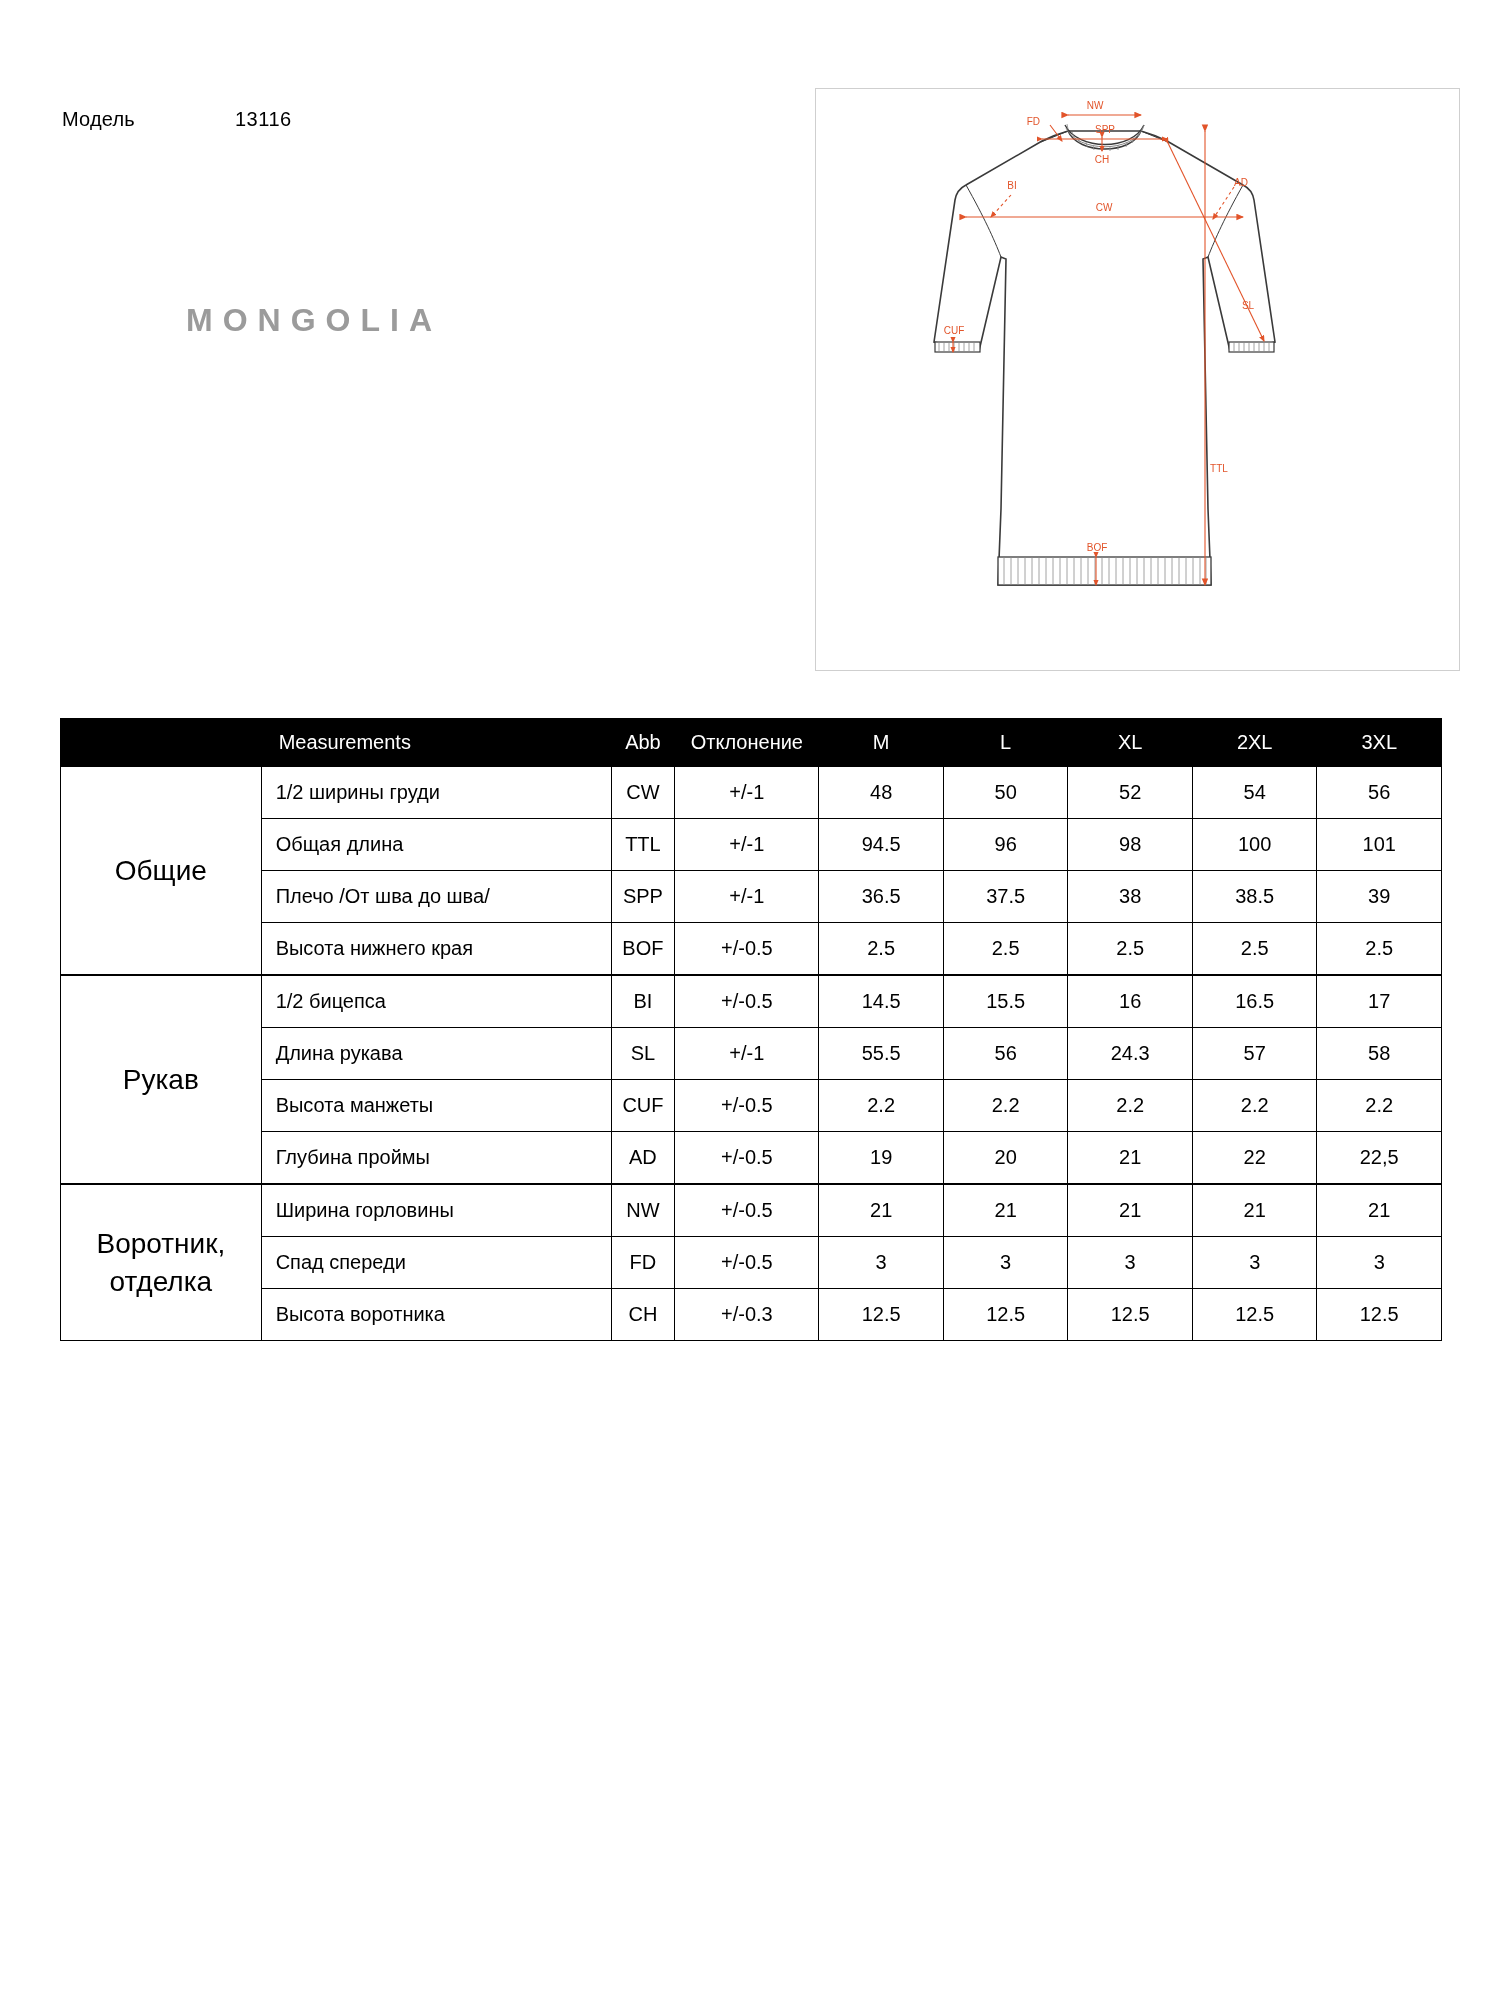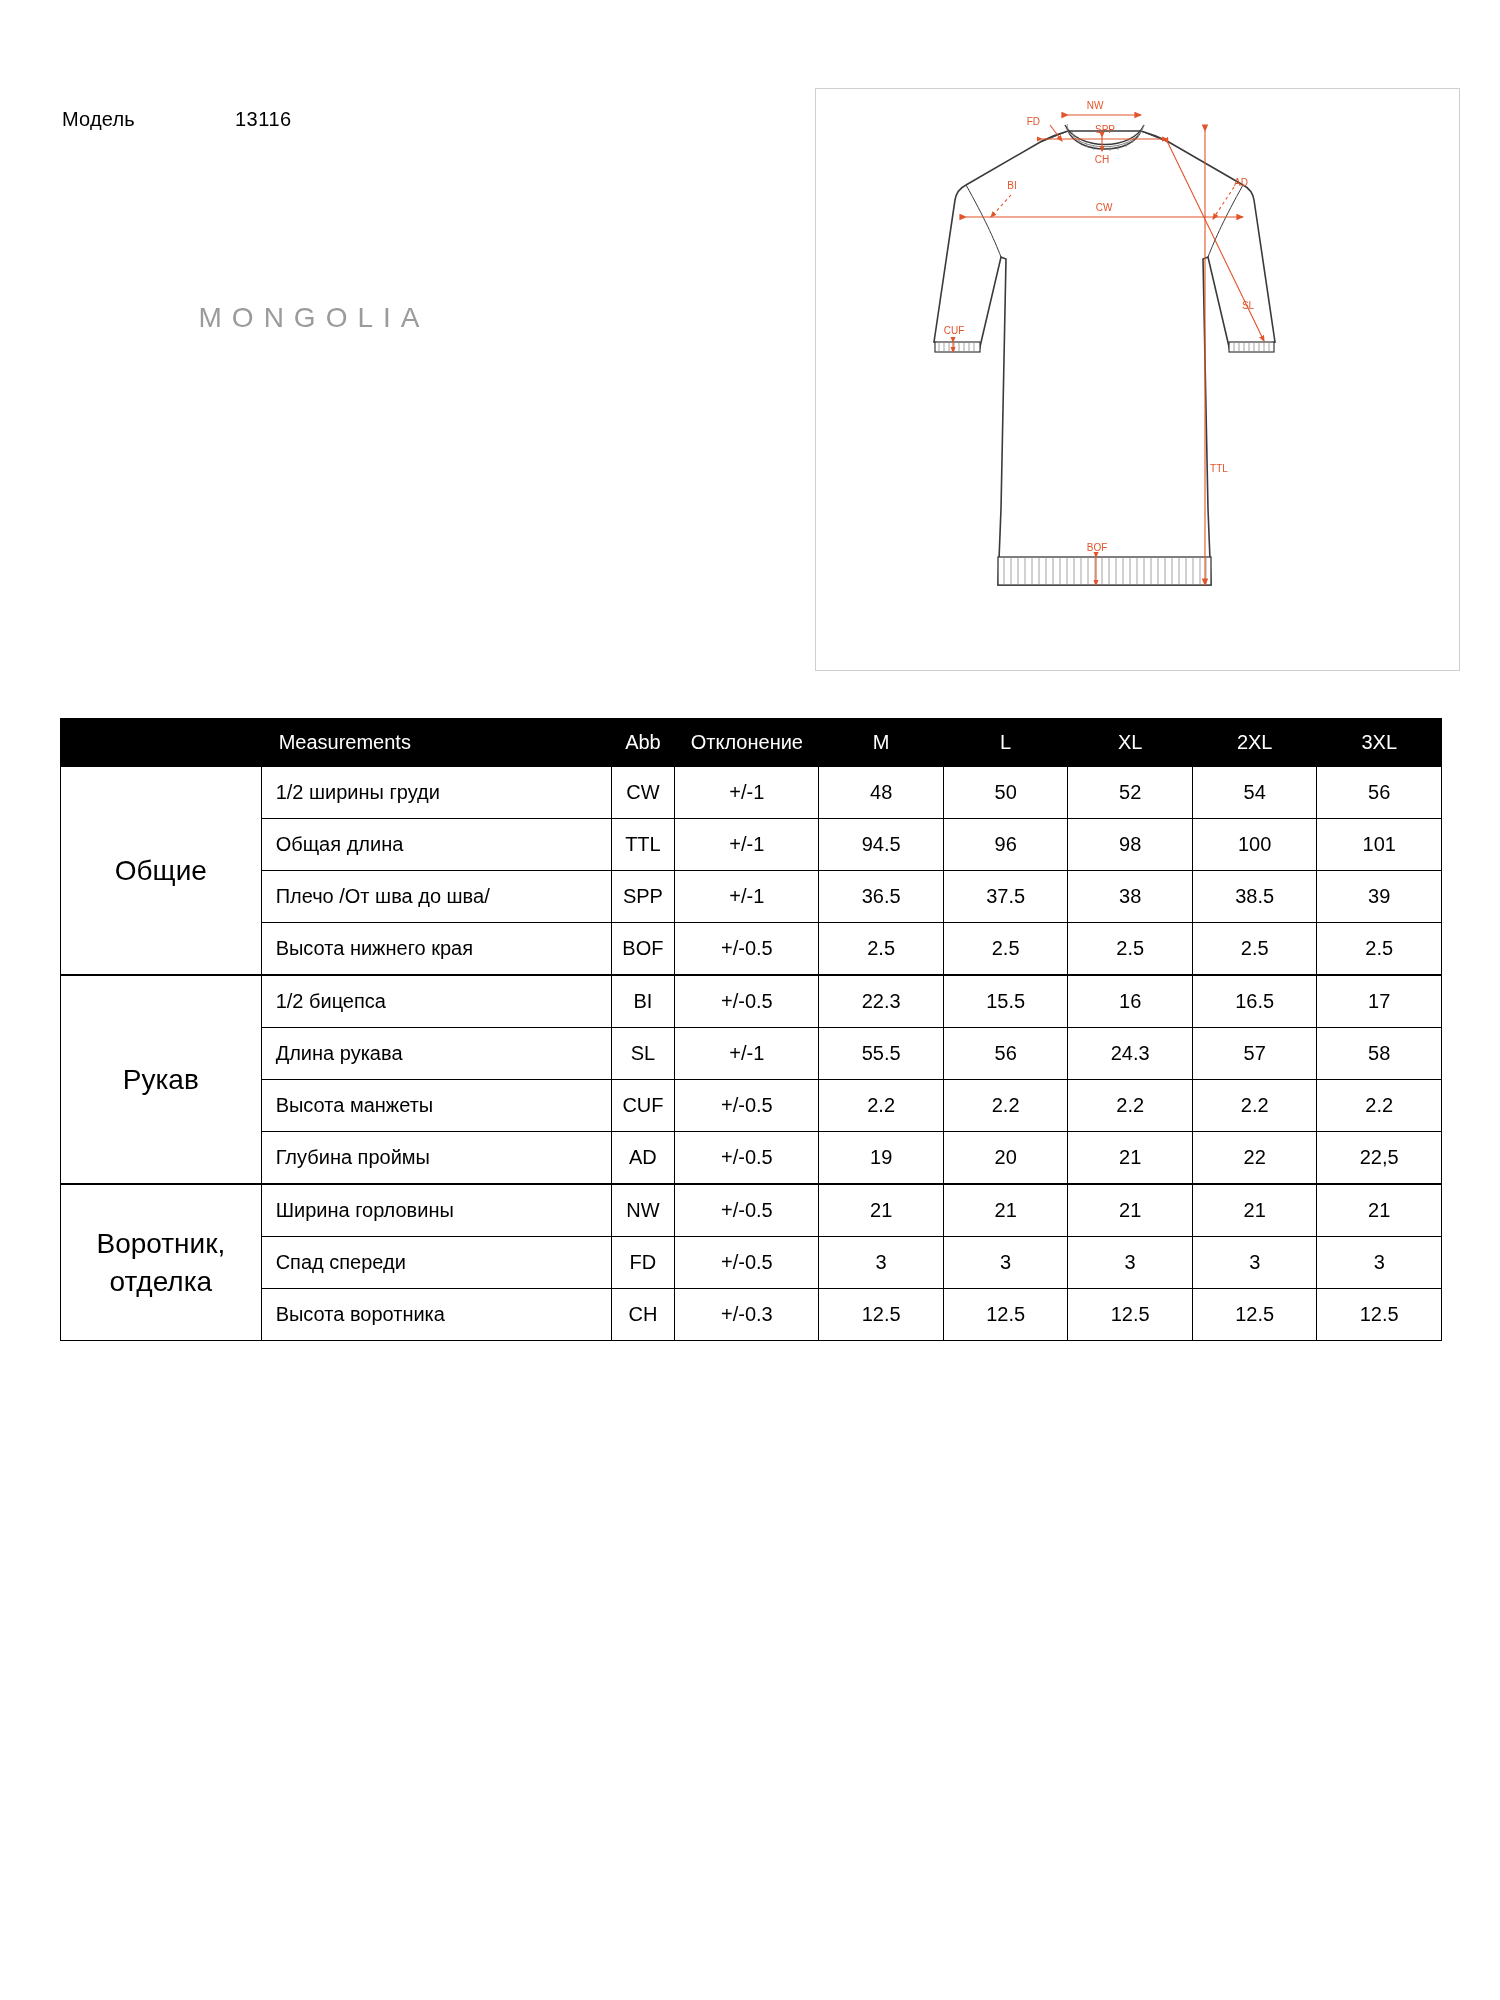--- a/index.html
+++ b/index.html
@@ -46,23 +46,23 @@
   }
   .logo-main {
     font-size: 78px;
     letter-spacing: 10px;
     line-height: 1;
     font-family: "Liberation Sans", sans-serif;
     font-weight: 400;
   }
   .logo-sub {
     margin-top: 22px;
-    font-size: 28px;
+    font-size: 32px;
     letter-spacing: 10px;
-    font-weight: 400;
+    font-weight: 700;
   }
 
   
   .drawing-box {
     position: absolute;
     top: 88px;
     left: 815px;
     width: 645px;
     height: 583px;
     border: 1px solid #cfcfcf;
@@ -358,21 +358,21 @@
       <td>2.5</td>
       <td>2.5</td>
       <td>2.5</td>
     </tr>
 
     <tr>
       <td class="cell-group group-sep-top" rowspan="4">Рукав</td>
       <td class="cell-name group-sep-top">1/2 бицепса</td>
       <td class="group-sep-top">BI</td>
       <td class="group-sep-top">+/-0.5</td>
-      <td class="group-sep-top">22.3</td>
+      <td class="group-sep-top">14.5</td>
       <td class="group-sep-top">15.5</td>
       <td class="group-sep-top">16</td>
       <td class="group-sep-top">16.5</td>
       <td class="group-sep-top">17</td>
     </tr>
     <tr>
       <td class="cell-name">Длина рукава</td>
       <td>SL</td>
       <td>+/-1</td>
       <td>55.5</td>

